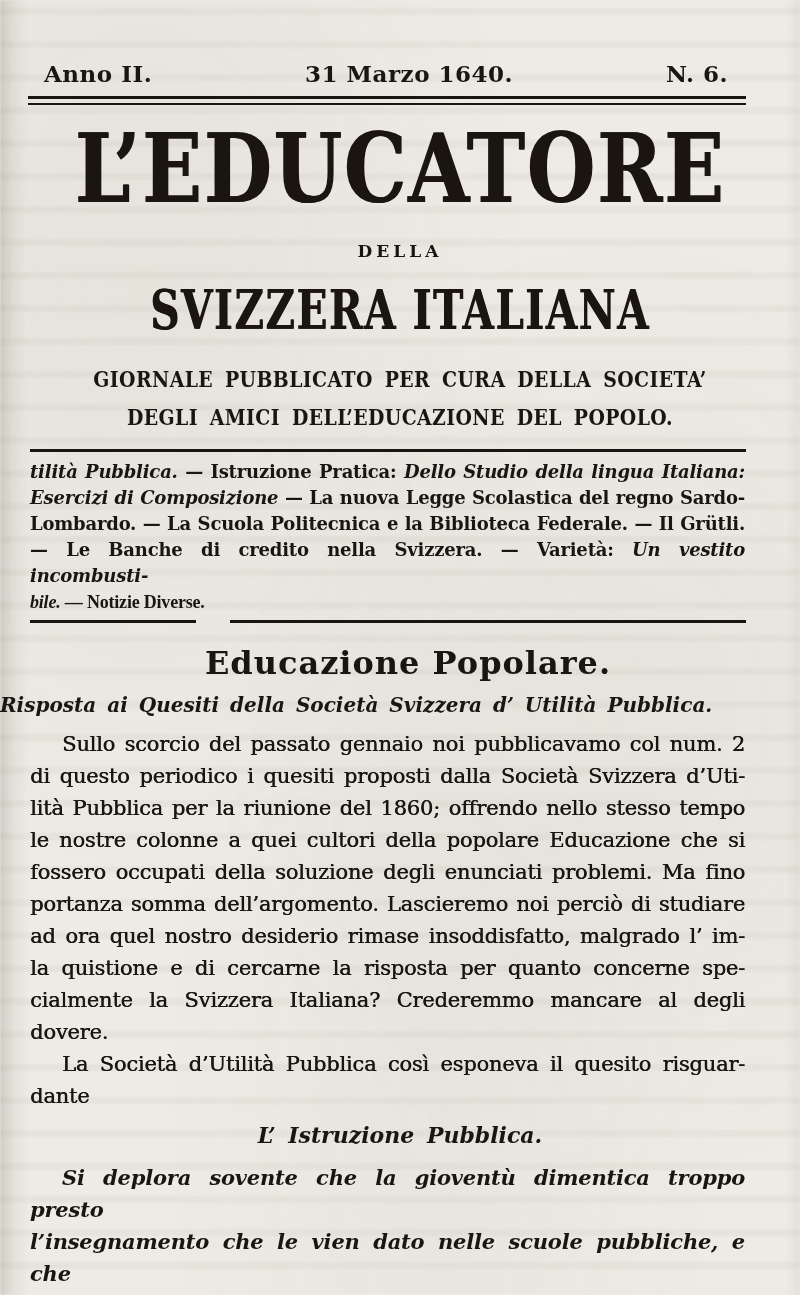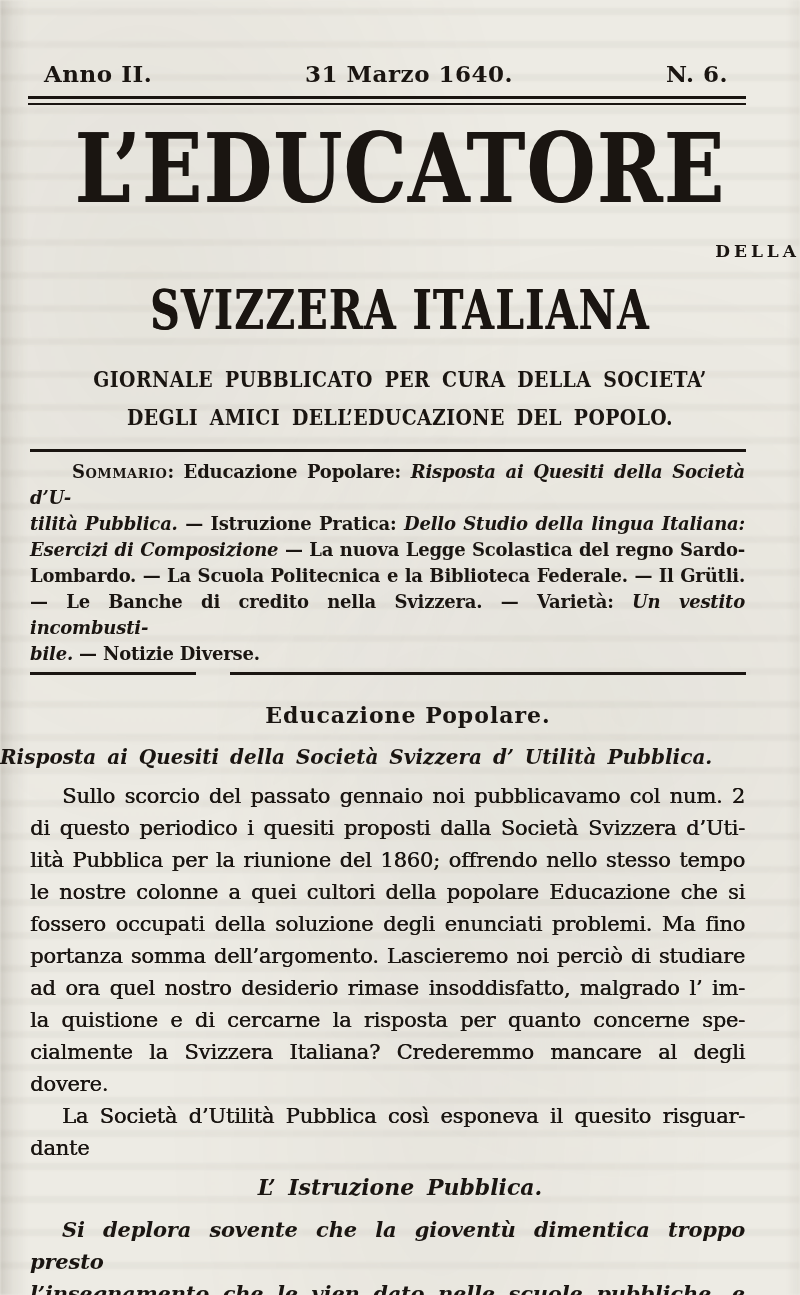--- a/index.html
+++ b/index.html
@@ -44,21 +44,21 @@
 
   
   .masthead{
     margin:16px 0 0;text-align:center;
     font-size:96px;line-height:1;font-weight:bold;
     letter-spacing:2px;
     transform:scaleX(.82);
     text-shadow:1px 0 0 currentColor;
   }
   .della{
-    margin-top:24px;text-align:right;
+    margin-top:24px;text-align:center;
     font-weight:bold;font-size:17px;letter-spacing:4px;
   }
   .region{
     margin:22px 0 0;text-align:center;
     font-size:54px;line-height:1;font-weight:bold;
     letter-spacing:2px;transform:scaleX(.75);
     text-shadow:.8px 0 0 currentColor;
   }
   .publine{
     margin-top:28px;text-align:center;
@@ -70,35 +70,35 @@
     margin:19px 54px 0 30px;border-top:3px solid #1a1511;
   }
 
   
   .sommario{
     margin:7px 55px 0 30px;
     font-size:18px;line-height:26px;font-weight:bold;
     letter-spacing:-.2px;
   }
   .sommario .tline{text-align:justify;text-align-last:justify;}
-  .sommario .tline.last{text-align-last:left;}
+  .sommario .tline.last{text-align-last:left;font-family:Liberation Serif, serif;}
   .sommario .tline.indent{text-indent:42px;}
   .seg-i{font-style:italic;}
   .seg-sc{font-variant:small-caps;letter-spacing:.5px;}
 
   .split-rules{
     margin:5px 54px 0 30px;display:flex;gap:34px;
   }
   .rshort{width:166px;border-top:3px solid #1a1511;}
   .rlong{flex:1;border-top:3px solid #1a1511;}
 
   
   .section-title{
     margin:24px 5px 0;text-align:center;
-    font-size:22px;line-height:33px;font-weight:bold;letter-spacing:1px;padding-left:16px;
+    font-size:32px;line-height:33px;font-weight:bold;letter-spacing:1px;padding-left:16px;
   }
   .subhead-italic{
     margin-top:11px;
     font-style:italic;font-weight:bold;font-size:20px;line-height:29px;
     word-spacing:4px;
   }
   .para{
     margin:8px 55px 0 30px;
     font-size:21px;line-height:32px;
     letter-spacing:-.2px;
@@ -136,21 +136,20 @@
     <h1 class="masthead">L’EDUCATORE</h1>
     <div class="della">DELLA</div>
     <h2 class="region">SVIZZERA ITALIANA</h2>
 
     <div class="publine">GIORNALE PUBBLICATO PER CURA DELLA SOCIETA’</div>
     <div class="publine">DEGLI AMICI DELL’EDUCAZIONE DEL POPOLO.</div>
 
     <div class="rule-single"></div>
 
     <section class="sommario">
-        <div class="tline indent"><span class="seg-sc">Sommario</span><span class="seg-n">: Educazione Popolare: </span><span class="seg-i">Risposta ai Quesiti della Società d’U-</span></div>
         <div class="tline"><span class="seg-i">tilità Pubblica.</span><span class="seg-n"> — Istruzione Pratica: </span><span class="seg-i">Dello Studio della lingua Italiana:</span></div>
         <div class="tline"><span class="seg-i">Esercizi di Composizione</span><span class="seg-n"> — La nuova Legge Scolastica del regno Sardo-</span></div>
         <div class="tline"><span class="seg-n">Lombardo. — La Scuola Politecnica e la Biblioteca Federale. — Il Grütli.</span></div>
         <div class="tline"><span class="seg-n">— Le Banche di credito nella Svizzera. — Varietà: </span><span class="seg-i">Un vestito incombusti-</span></div>
         <div class="tline last"><span class="seg-i">bile.</span><span class="seg-n"> — Notizie Diverse.</span></div>
       </section>
 
     <div class="split-rules">
       <span class="rshort"></span>
       <span class="rlong"></span>

